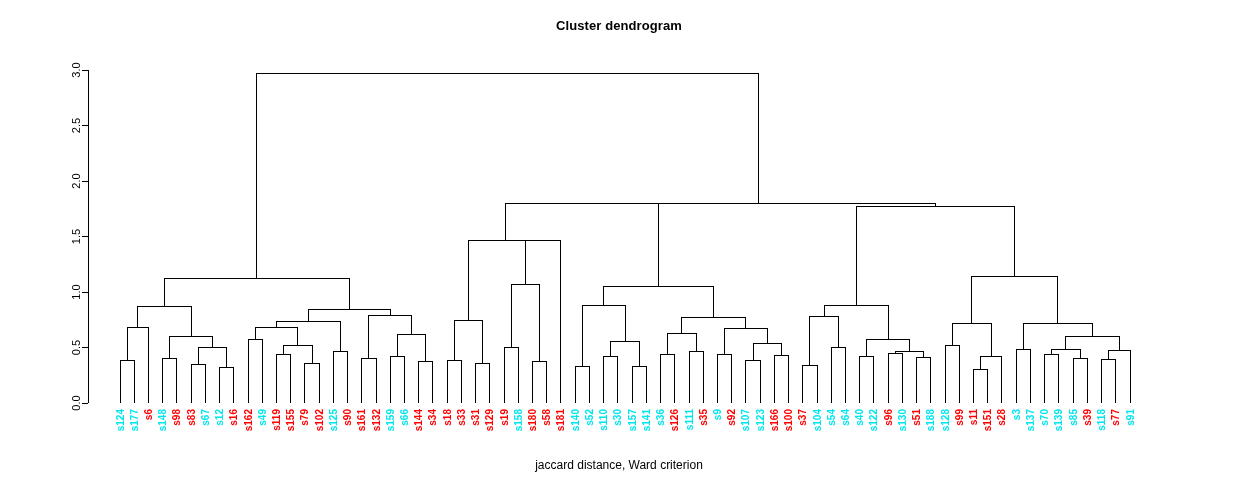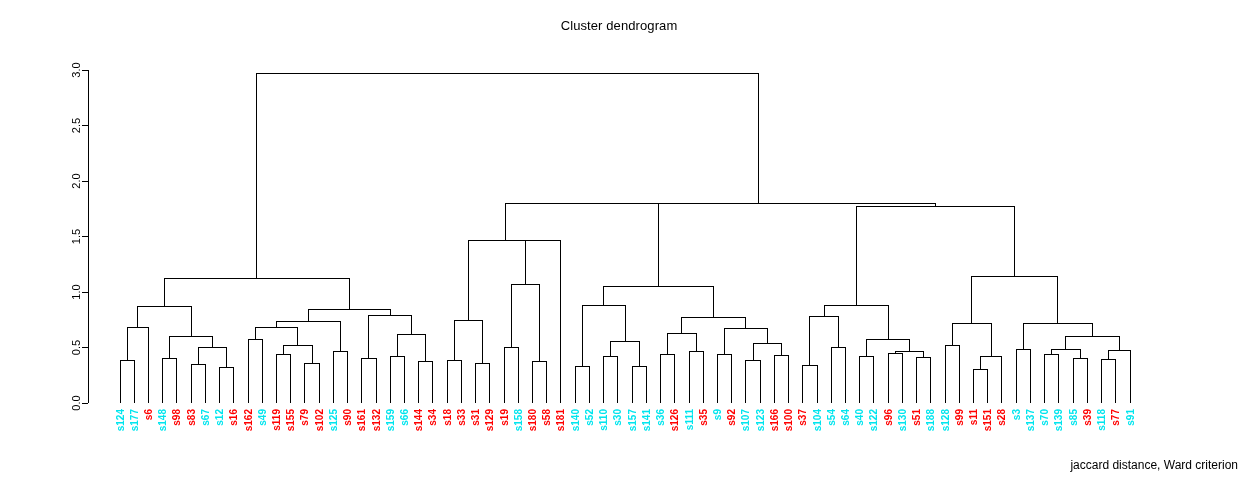--- a/index.html
+++ b/index.html
@@ -22,29 +22,29 @@
     width: 1238px;
     height: 500px;
   }
   .plot-title {
     position: absolute;
     left: 0;
     top: 18px;
     width: 1238px;
     text-align: center;
     font-size: 13px;
-    font-weight: normal;
+    font-weight: bold;
     letter-spacing: 0.1px;
   }
   .plot-caption {
     position: absolute;
     left: 0;
     top: 458px;
     width: 1238px;
-    text-align: right;
+    text-align: center;
     font-size: 12px;
   }
   svg.canvas {
     position: absolute;
     left: 0;
     top: 0;
   }
   .axis-line, .tick-line, .branch {
     stroke: #000000;
     fill: none;

